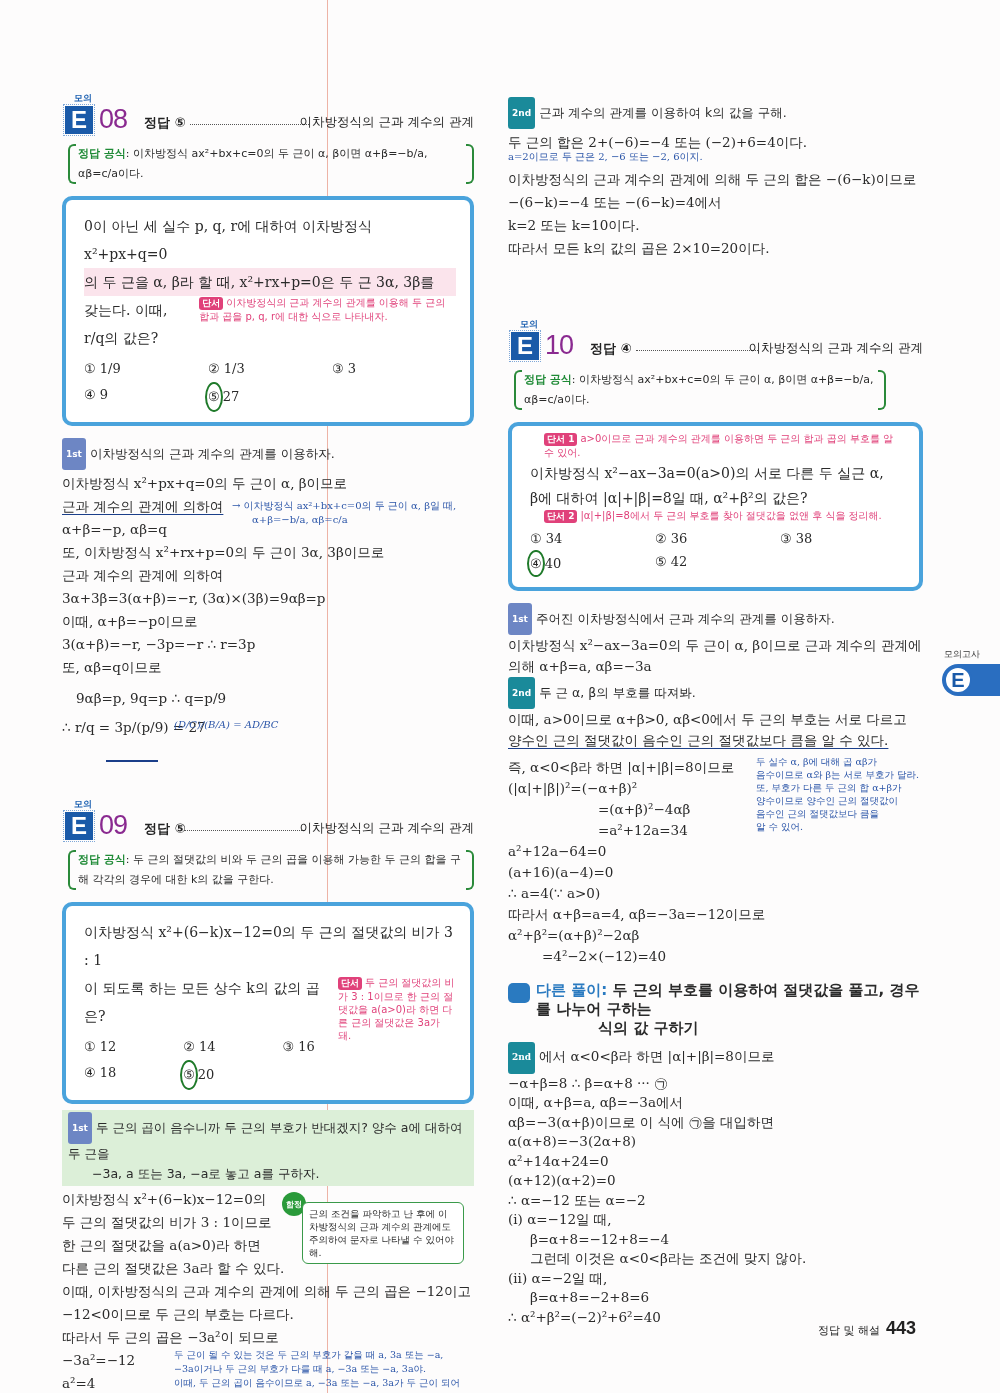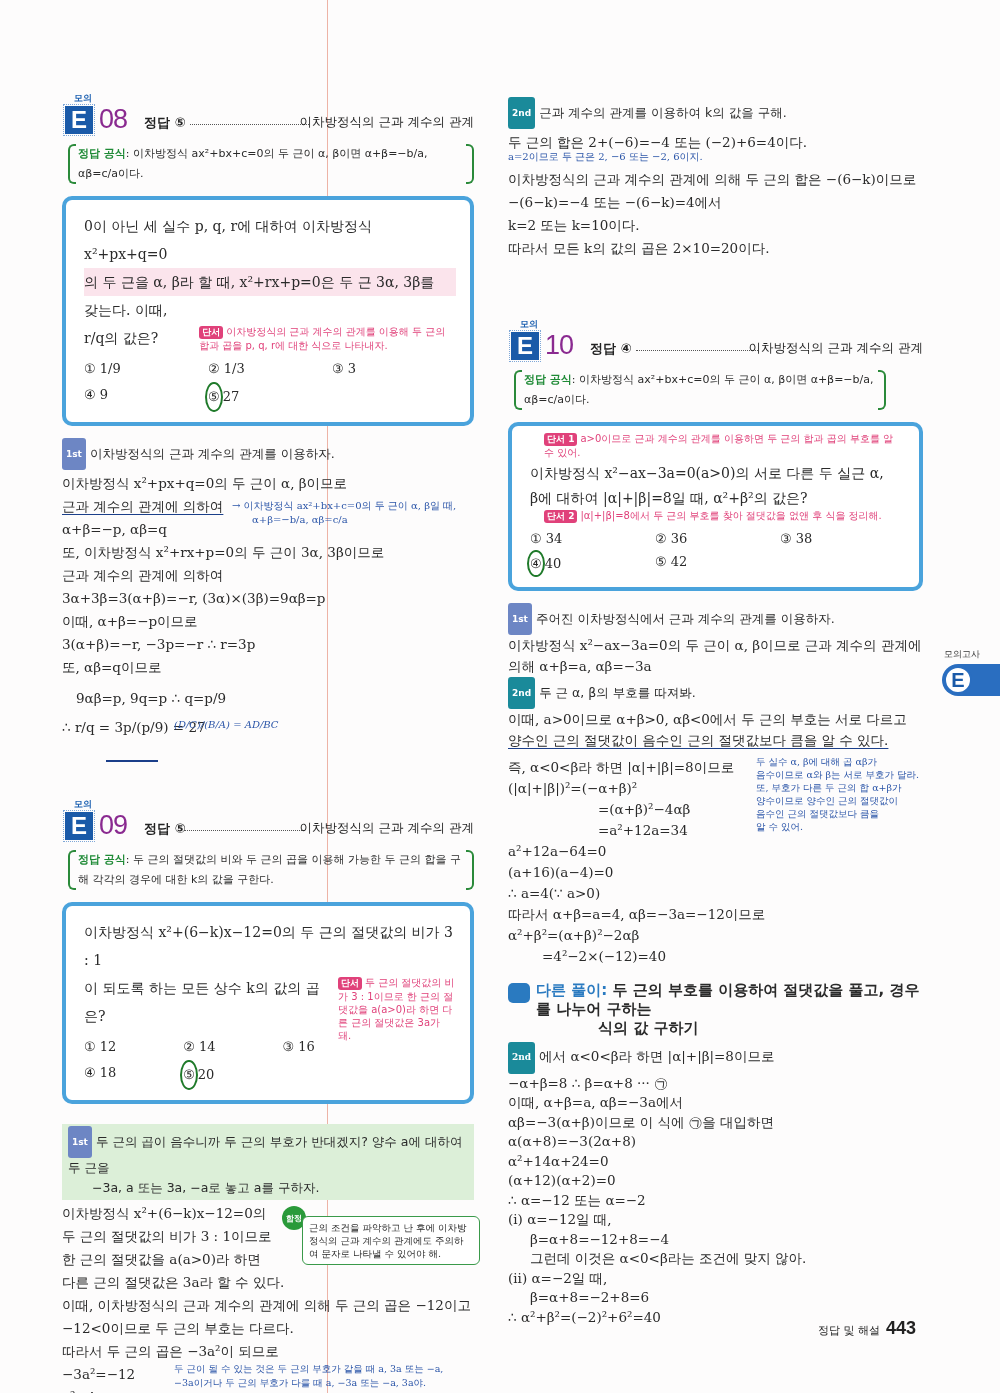--- a/index.html
+++ b/index.html
@@ -37,21 +37,21 @@
   .circled { display: inline-block; border: 2px solid #1f7a2a; border-radius: 50%; padding: 0 1px; margin-left: -3px; }
 
   .step-tag { display: inline-block; background: #2a7ac0; color: #fff; font-size: 9px; font-weight: bold; padding: 6px 4px; border-radius: 3px; margin-right: 4px; vertical-align: 1px; }
   .step-tag.purple { background: #6d86c4; }
   .step-tag.teal { background: #1a8a9a; }
   .step-head { font-size: 12.5px; line-height: 20px; margin-top: 12px; }
   .line { font-size: 13.5px; line-height: 23px; white-space: nowrap; }
   .note-blue { color: #2b55a8; font-size: 10px; line-height: 14px; }
   .u { text-decoration: underline; text-decoration-color: #1b3f8a; text-underline-offset: 3px; }
 
-  .green-band { background: #dcefd8; padding: 2px 6px; margin-top: 20px; font-size: 12.5px; line-height: 20px; }
+  .green-band { background: #dcefd8; padding: 2px 6px; margin-top: 6px; font-size: 12.5px; line-height: 20px; }
   .callout { position: absolute; border: 1.5px solid #3a9a4a; border-radius: 6px; background: #fff; font-size: 9.5px; line-height: 13px; padding: 4px 6px; }
   .callout-tag { position: absolute; width: 24px; height: 24px; border-radius: 50%; background: #2a9a3a; color: #fff; font-size: 8px; font-weight: bold; text-align: center; line-height: 24px; }
 
   .side-tab { position: absolute; left: 942px; top: 648px; width: 58px; }
   .side-tab .label { font-size: 9px; color: #333; text-align: left; padding-left: 2px; }
   .side-tab .bar { margin-top: 3px; height: 32px; background: #2a6ec0; border-radius: 16px 0 0 16px; position: relative; }
   .side-tab .circle { position: absolute; left: 2px; top: 2px; width: 28px; height: 28px; border-radius: 50%; background: #fff; border: 2px solid #2a6ec0; color: #1a5aa8; font-weight: bold; font-size: 20px; text-align: center; line-height: 24px; font-family: "Liberation Sans", sans-serif; }
 
   .footer { position: absolute; right: 84px; top: 1318px; font-size: 11px; color: #222; }
   .footer .page { font-size: 18px; font-weight: bold; margin-left: 6px; font-family: "Liberation Sans", sans-serif; }
@@ -76,21 +76,21 @@
   </div>
 
   <div class="formula">
     <span class="label">정답 공식</span><span>: 이차방정식 ax²+bx+c=0의 두 근이 α, β이면 α+β=−b/a,</span><br>
     <span>αβ=c/a이다.</span>
   </div>
 
   <div class="qbox">
     <div class="qtext serif"><span>0이 아닌 세 실수 p, q, r에 대하여 이차방정식 x²+px+q=0</span></div>
     <div class="qtext serif hl"><span>의 두 근을 α, β라 할 때, x²+rx+p=0은 두 근 3α, 3β를</span></div>
-    <div style="display:flex; align-items:flex-end; gap:20px;">
+    <div style="display:flex; align-items:flex-start; gap:20px;">
       <div class="qtext serif">갖는다. 이때, r/q의 값은?</div>
       <div class="hint">
         <span class="hint-tag">단서</span><span>이차방정식의 근과 계수의 관계를 이용해 두 근의 합과 곱을 p, q, r에 대한 식으로 나타내자.</span>
       </div>
     </div>
     <div class="choices serif">
       <div>① 1/9</div>
       <div>② 1/3</div>
       <div>③ 3</div>
       <div>④ 9</div>
@@ -168,21 +168,21 @@
     <div class="line">한 근의 절댓값을 a(a&gt;0)라 하면</div>
     <div class="line">다른 근의 절댓값은 3a라 할 수 있다.</div>
     <div class="line">이때, 이차방정식의 근과 계수의 관계에 의해 두 근의 곱은 −12이고</div>
     <div class="line">−12&lt;0이므로 두 근의 부호는 다르다.</div>
     <div class="line"><span>따라서 두 근의 곱은 −3a²이 되므로</span></div>
     <div class="line">−3a²=−12</div>
     <div class="line">a²=4</div>
     <div class="line">∴ a=2(∵ a&gt;0)</div>
 
     <div class="callout-tag" style="left:220px; top:4px;">함정</div>
-    <div class="callout" style="left:240px; top:14px; width:178px;">근의 조건을 파악하고 난 후에 이차방정식의 근과 계수의 관계에도 주의하여 문자로 나타낼 수 있어야 해.</div>
+    <div class="callout" style="left:240px; top:14px; width:162px;">근의 조건을 파악하고 난 후에 이차방정식의 근과 계수의 관계에도 주의하여 문자로 나타낼 수 있어야 해.</div>
 
     <div class="note-blue" style="position:absolute; left:112px; top:160px; width:300px; font-size:9.5px; line-height:14px;">
       <div>두 근이 될 수 있는 것은 두 근의 부호가 같을 때 a, 3a 또는 −a,</div>
       <div>−3a이거나 두 근의 부호가 다를 때 a, −3a 또는 −a, 3a야.</div>
       <div>이때, 두 근의 곱이 음수이므로 a, −3a 또는 −a, 3a가 두 근이 되어</div>
       <div>두 근의 곱은 −3a²이 돼.</div>
     </div>
   </div>
 </div>
 

